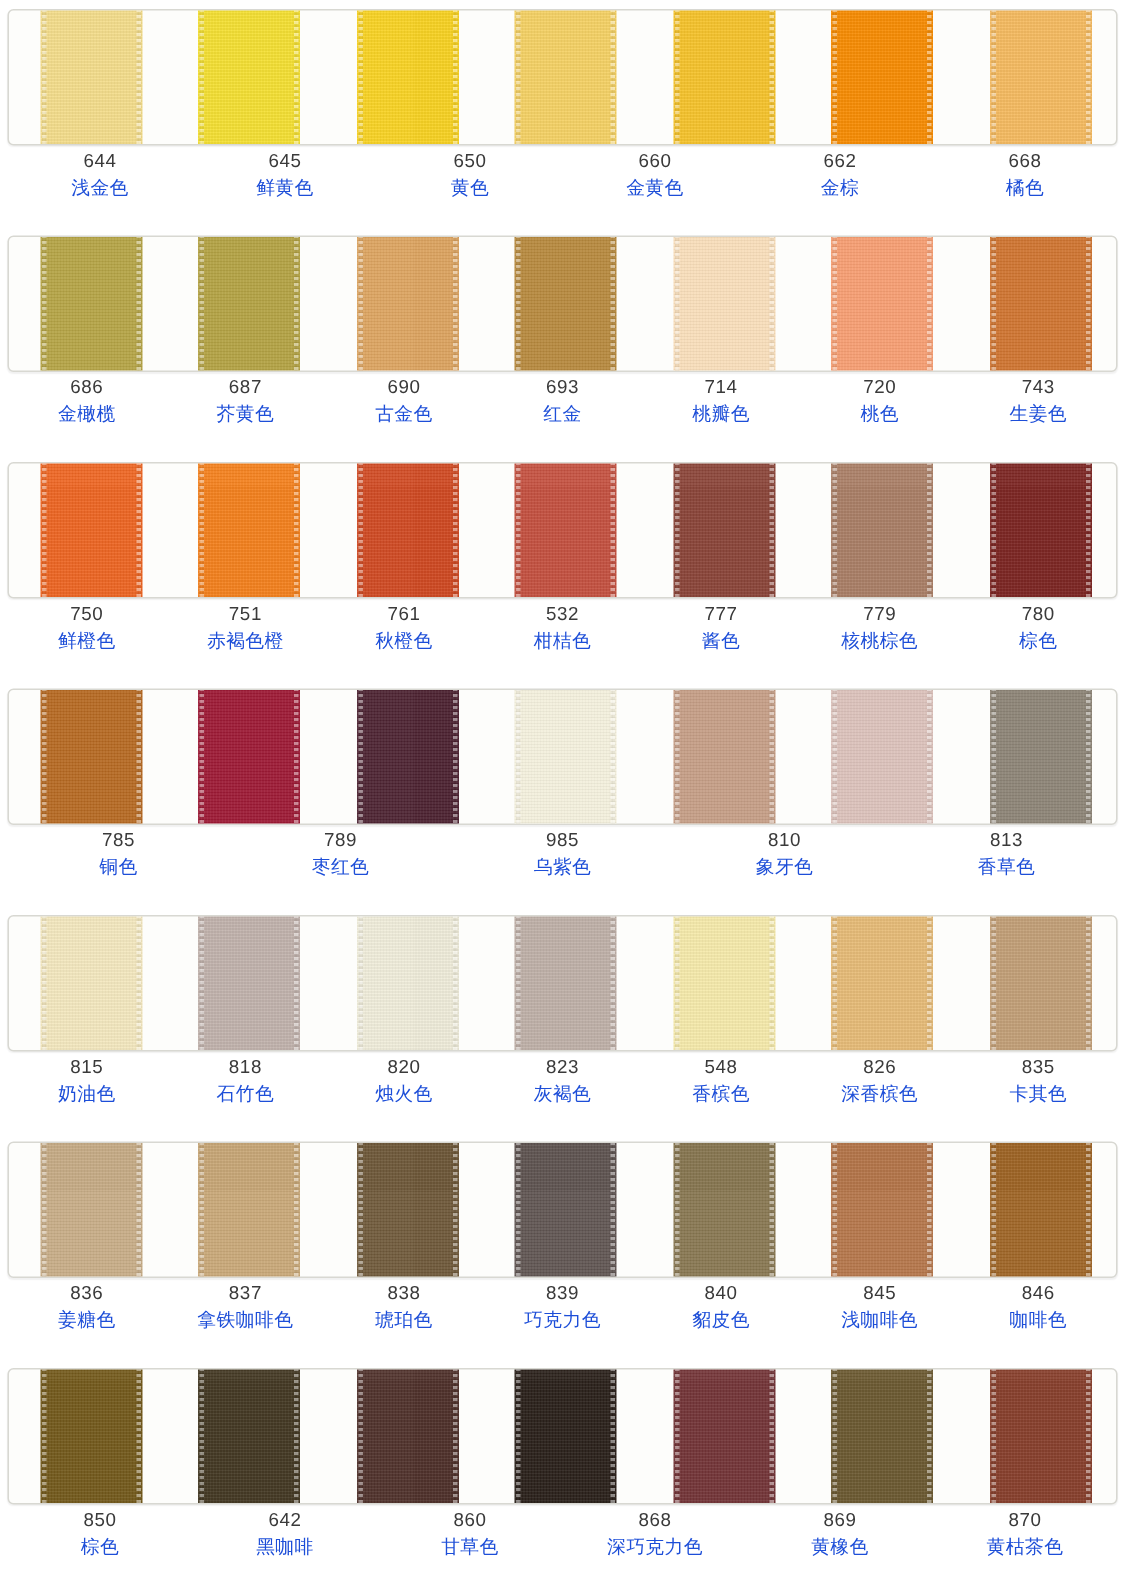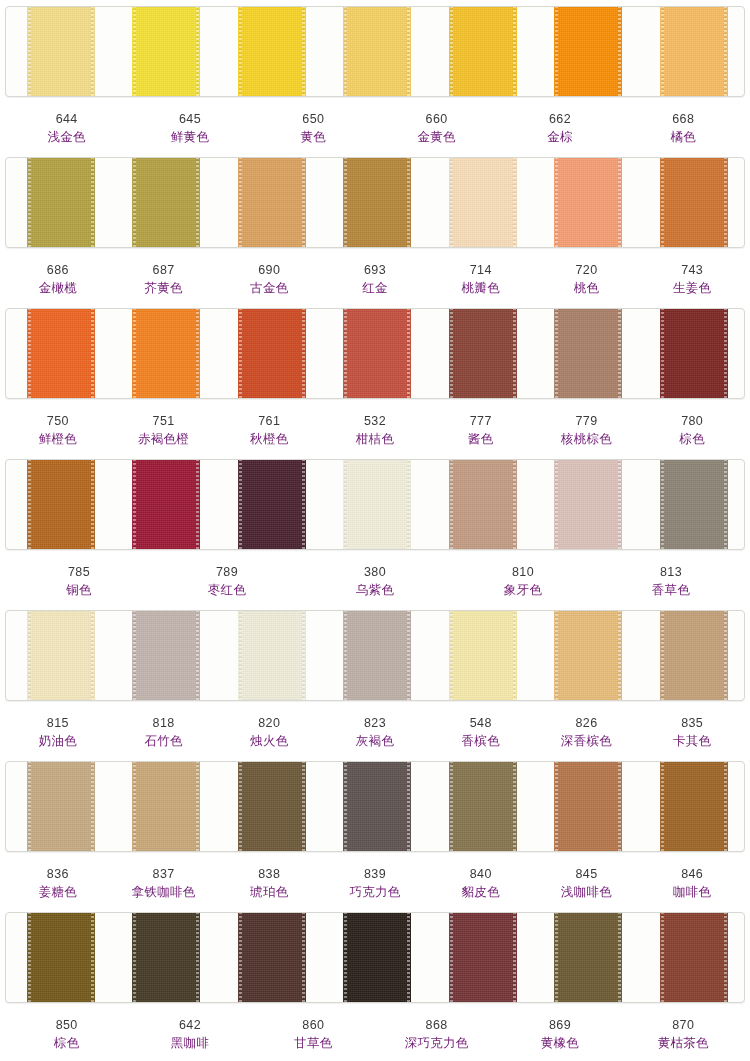--- a/index.html
+++ b/index.html
@@ -93,27 +93,26 @@
   .label-cell {
     flex: 1 1 0;
     text-align: center;
     color: #3c3c3c;
   }
   .code {
     font-size: 12.5px;
     line-height: 17px;
     letter-spacing: 0.4px;
     color: #3a3a3a;
-    margin-top: 12px;
   }
   .name {
     font-size: 12.5px;
     line-height: 17px;
     letter-spacing: 0.3px;
-    color: #701a75;
+    color: #1d4ed8;
     font-family: "DejaVu Sans", "Liberation Sans", sans-serif;
   }
 </style>
 </head>
 <body>
 
 <div id="chart" style="background: rgb(255, 255, 255);">
     <div class="swatch-row">
       <div class="strip" style="background: rgb(253, 253, 251);">
         <div class="cell">
@@ -358,21 +357,21 @@
       <div class="labels">
         <div class="label-cell">
           <div class="code">785</div>
           <div class="name">铜色</div>
         </div>
         <div class="label-cell">
           <div class="code">789</div>
           <div class="name">枣红色</div>
         </div>
         <div class="label-cell">
-          <div class="code">380</div>
+          <div class="code">985</div>
           <div class="name">乌紫色</div>
         </div>
         <div class="label-cell">
           <div class="code">810</div>
           <div class="name">象牙色</div>
         </div>
         <div class="label-cell">
           <div class="code">813</div>
           <div class="name">香草色</div>
         </div>

